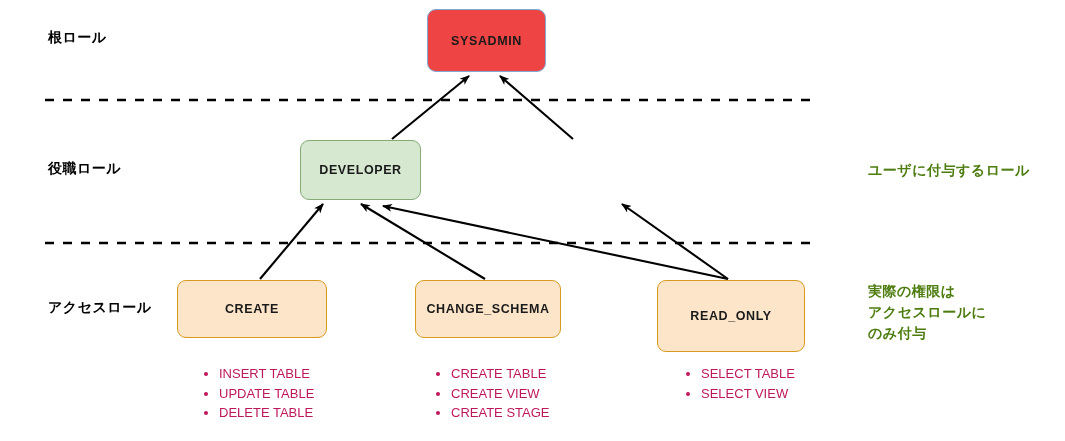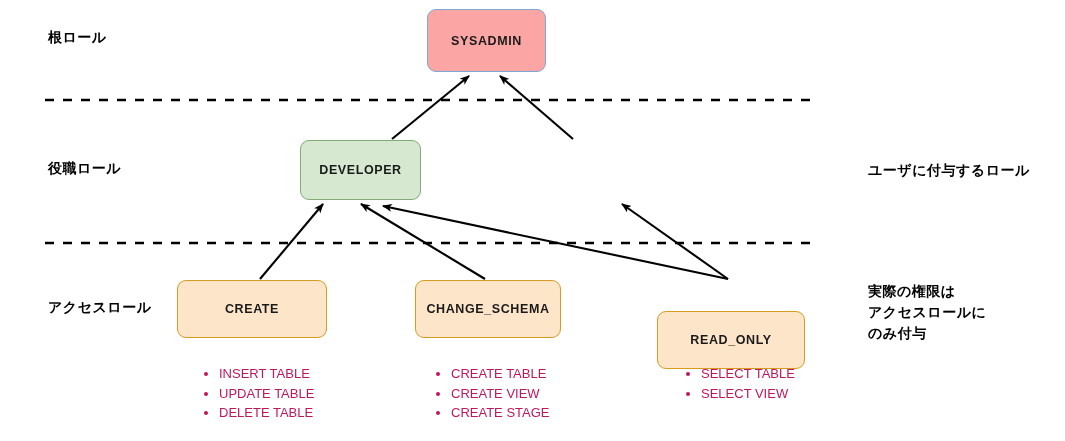--- a/index.html
+++ b/index.html
@@ -33,21 +33,21 @@
     display: flex;
     align-items: center;
     justify-content: center;
     font-size: 12.5px;
     font-weight: bold;
     letter-spacing: 0.6px;
     color: #1a1a1a;
     text-align: center;
   }
   .node.root {
-    background: #fca5a5;
+    background: #ef4444;
     border-color: #7fa8d4;
   }
   .node.job {
     background: #d6e8d0;
     border-color: #86ab79;
   }
   .node.access {
     background: #fde5c9;
     border-color: #d79b20;
   }
@@ -56,21 +56,21 @@
     font-size: 14px;
     font-weight: bold;
     color: #000000;
     white-space: nowrap;
     letter-spacing: 0.5px;
   }
   .side-note {
     position: absolute;
     font-size: 14px;
     font-weight: bold;
-    color: #000000;
+    color: #4d7c0f;
     line-height: 21px;
     white-space: nowrap;
     letter-spacing: 0.5px;
   }
   .priv-list {
     position: absolute;
     margin: 12px;
     padding: 0 0 0 17px;
     list-style: disc;
     font-size: 13px;
@@ -122,21 +122,21 @@
 
   <div class="node root" style="left:427px; top:9px; width:119px; height:63px;">SYSADMIN</div>
 
   <div class="node job" style="left:300px; top:140px; width:121px; height:60px;">DEVELOPER</div>
 
 
   <div class="node access" style="left:177px; top:280px; width:150px; height:58px;">CREATE</div>
 
   <div class="node access" style="left:415px; top:280px; width:146px; height:58px;">CHANGE_SCHEMA</div>
 
-  <div class="node access" style="left:657px; top:280px; width:148px; height:58px;margin-top:31px;">READ_ONLY</div>
+  <div class="node access" style="left:657px; top:280px; width:148px; height:72px;">READ_ONLY</div>
 
   <ul class="priv-list" style="left:190px; top:352px;">
       <li>INSERT TABLE</li>
       <li>UPDATE TABLE</li>
       <li>DELETE TABLE</li>
     </ul>
 
   <ul class="priv-list" style="left:422px; top:352px;">
       <li>CREATE TABLE</li>
       <li>CREATE VIEW</li>

